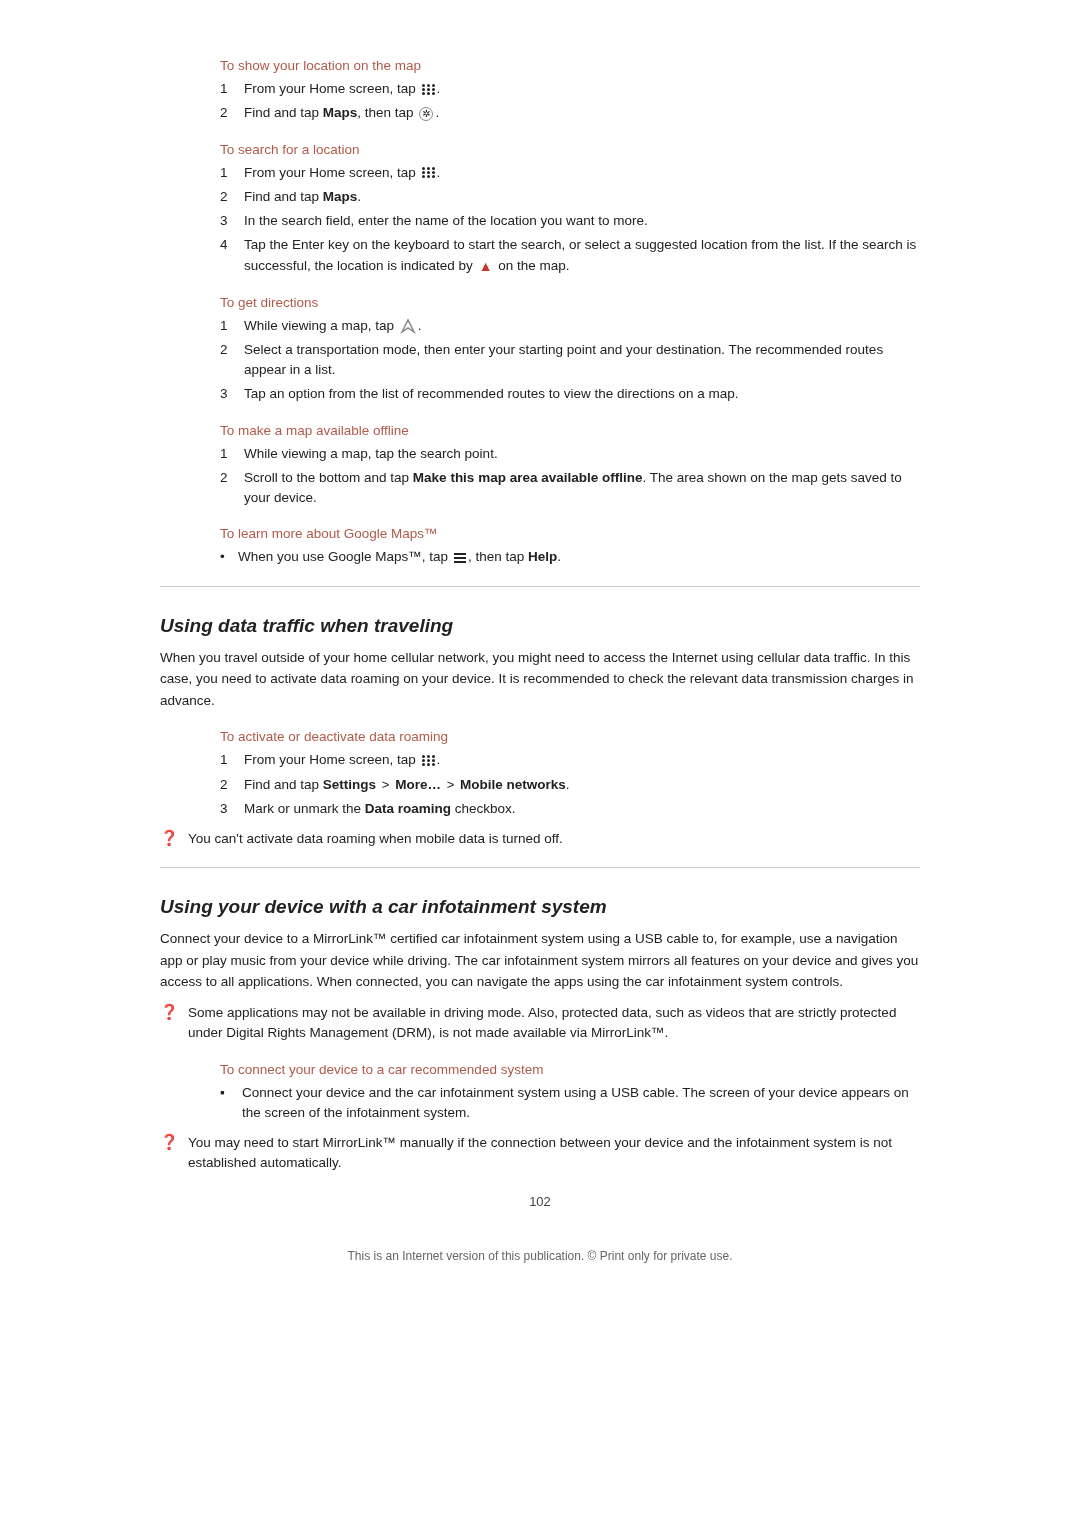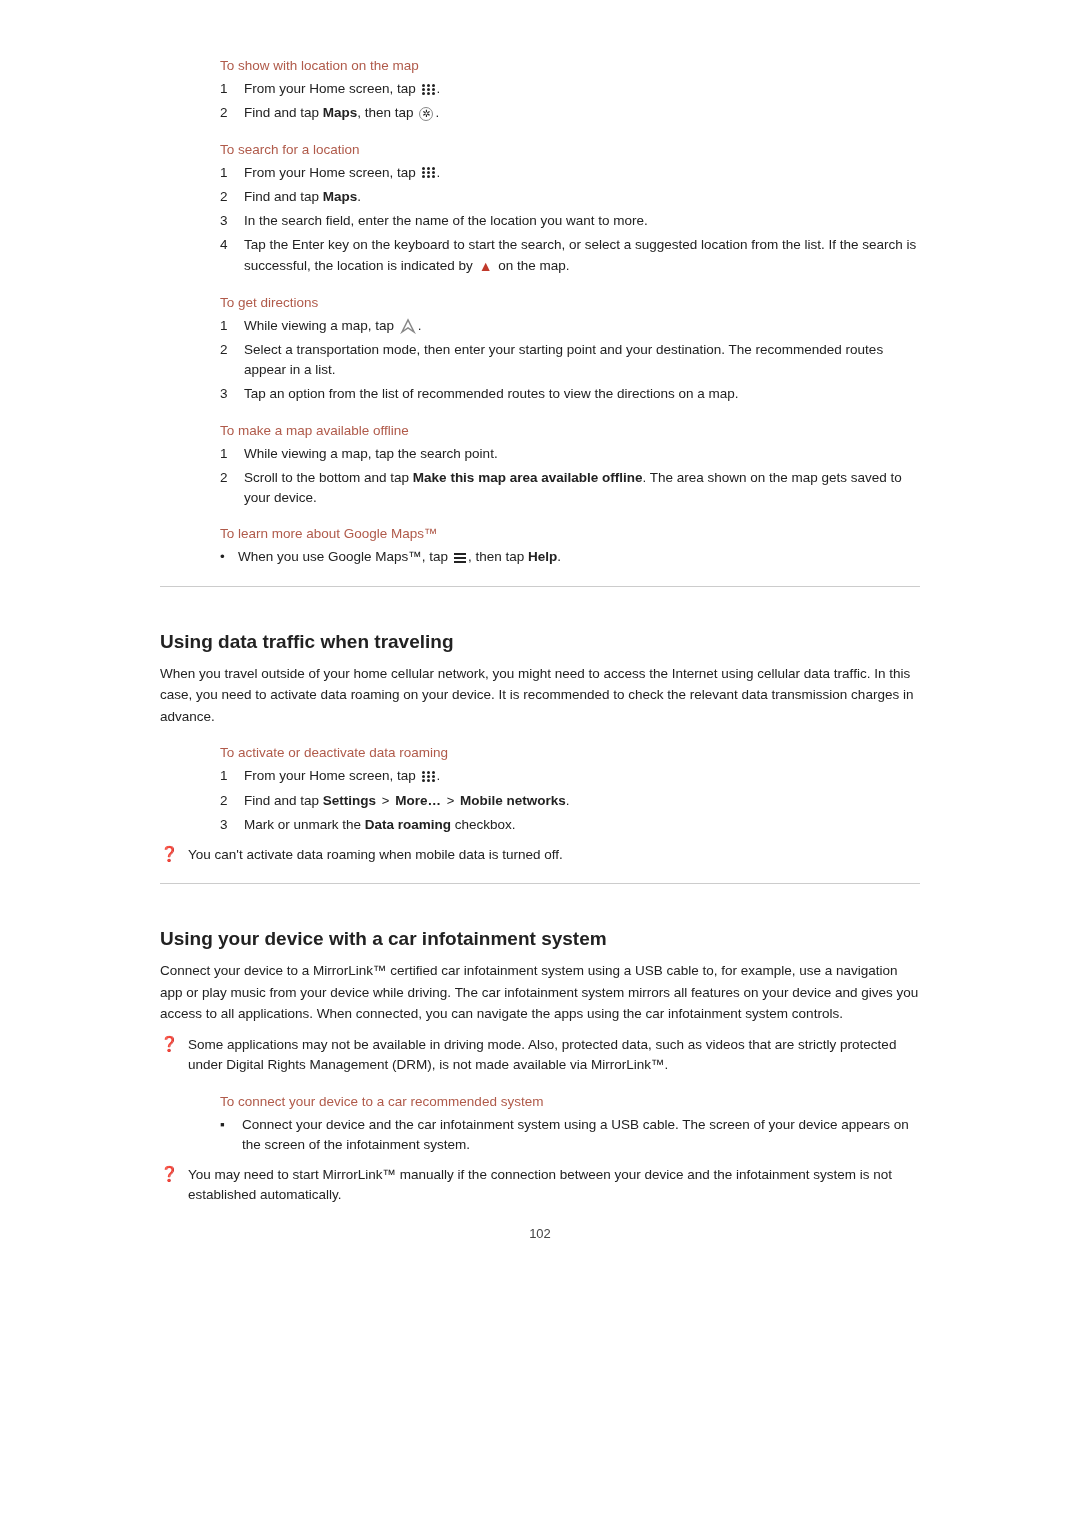--- a/index.html
+++ b/index.html
@@ -55,22 +55,23 @@
       font-size: 13.5px;
       line-height: 1.5;
     }
     .bullet-list li .bullet {
       min-width: 18px;
       font-size: 13.5px;
     }
     .section-title {
       font-size: 19px;
       font-weight: bold;
-      margin: 44px 0 10px 0;
+      margin: 28px 0 10px 0;
       padding-left: 0px;
+      font-style: italic;
     }
     .section-body {
       font-size: 13.5px;
       line-height: 1.6;
       margin-bottom: 10px;
     }
     .warning-block {
       display: flex;
       align-items: flex-start;
       margin: 10px 0;
@@ -148,21 +149,21 @@
       font-size: 13px;
       margin: 0 2px;
     }
   </style>
 </head>
 <body>
 
 <div class="page">
 
   <div>
-    <div class="section-heading">To show with location on the map</div>
+    <div class="section-heading">To show your location on the map</div>
     <ul class="numbered-list">
       <li>
         <span class="num">1</span>
         <span class="text">From your Home screen, tap <span class="icon-grid">
               <span class="icon-grid-row">
                 <span class="icon-dot"></span>
                 <span class="icon-dot"></span>
                 <span class="icon-dot"></span>
               </span>
               <span class="icon-grid-row">
@@ -334,13 +335,14 @@
     </ul>
 
     <div class="warning-block">
       <span class="warning-icon">❓</span>
       <span class="warning-text">You may need to start MirrorLink™ manually if the connection between your device and the infotainment system is not established automatically.</span>
     </div>
   </div>
 
   <div class="page-number">102</div>
 
+  <div class="footer">This is an Internet version of this publication. © Print only for private use.</div>
 </div>
 
 </body></html>

